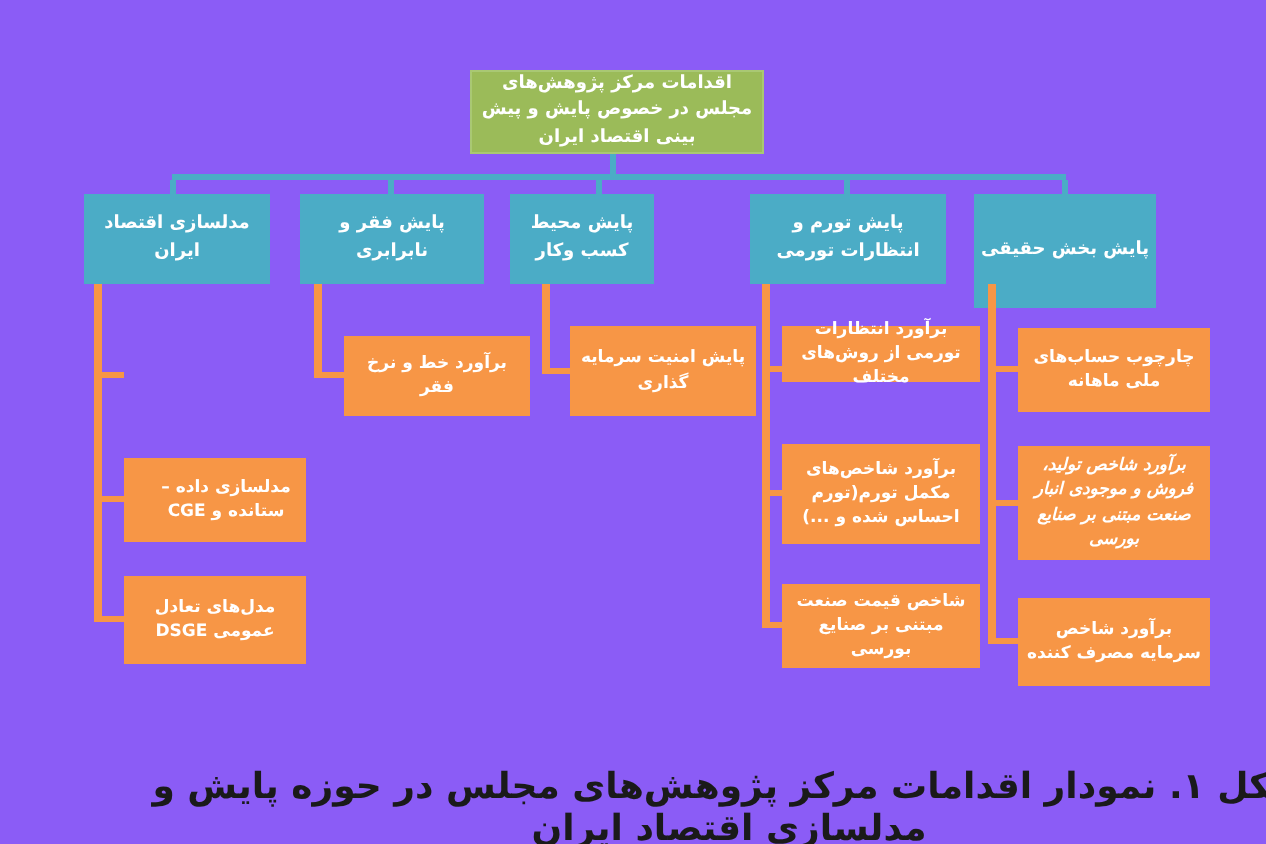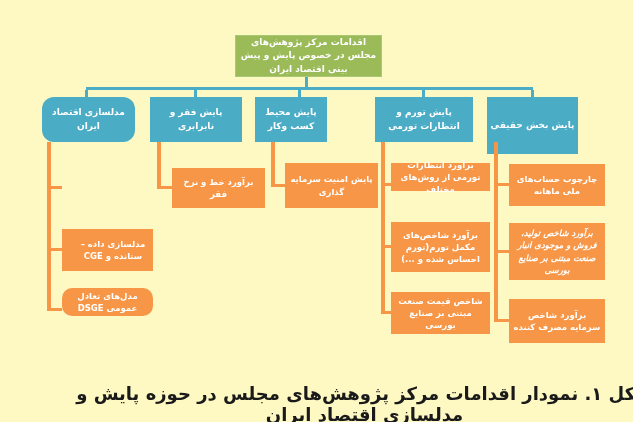--- a/index.html
+++ b/index.html
@@ -1,20 +1,20 @@
 <!DOCTYPE html>
 <html lang="fa"><head>
 <meta charset="utf-8">
 <style>
   html, body { margin: 0; padding: 0; background: #ffffff; }
   .canvas {
     position: relative;
     width: 633px;
     height: 422px;
-    background: #fef9c3;
+    background: #8b5cf6;
     font-family: "DejaVu Sans", sans-serif;
     overflow: hidden;
   }
   .box {
     position: absolute;
     box-sizing: border-box;
     display: flex;
     align-items: center;
     justify-content: center;
     text-align: center;
@@ -68,21 +68,21 @@
   <div class="line teal" style="left:85px;  top:90px; width:3px; height:7px;"></div>
   <div class="line teal" style="left:194px; top:90px; width:3px; height:7px;"></div>
   <div class="line teal" style="left:298px; top:90px; width:3px; height:7px;"></div>
   <div class="line teal" style="left:422px; top:90px; width:3px; height:7px;"></div>
   <div class="line teal" style="left:531px; top:90px; width:3px; height:7px;"></div>
 
   <div class="box branch-box" style="left:487px; top:97px; width:91px; height:57px;">پایش بخش حقیقی</div>
   <div class="box branch-box" style="left:375px; top:97px; width:98px; height:45px;">پایش تورم و انتظارات تورمی</div>
   <div class="box branch-box" style="left:255px; top:97px; width:72px; height:45px;">پایش محیط کسب وکار</div>
   <div class="box branch-box" style="left:150px; top:97px; width:92px; height:45px;">پایش فقر و نابرابری</div>
-  <div class="box branch-box" style="left:42px; top:97px; width:93px; height:45px;border-radius:12px;">مدلسازی اقتصاد ایران</div>
+  <div class="box branch-box" style="left:42px; top:97px; width:93px; height:45px;">مدلسازی اقتصاد ایران</div>
 
   <div class="line orange" style="left:494px; top:142px; width:4px; height:180px;"></div>
   <div class="line orange" style="left:498px; top:183px; width:11px; height:3px;"></div>
   <div class="line orange" style="left:498px; top:250px; width:11px; height:3px;"></div>
   <div class="line orange" style="left:498px; top:319px; width:11px; height:3px;"></div>
   <div class="box leaf-box" style="left:509px; top:164px; width:96px; height:42px;">چارچوب حساب‌های ملی ماهانه</div>
   <div class="box leaf-box" style="left:509px; top:223px; width:96px; height:57px;font-style:italic;">برآورد شاخص تولید، فروش و موجودی انبار صنعت مبتنی بر صنایع بورسی</div>
   <div class="box leaf-box" style="left:509px; top:299px; width:96px; height:44px;">برآورد شاخص سرمایه مصرف کننده</div>
 
   <div class="line orange" style="left:381px; top:142px; width:4px; height:172px;"></div>
@@ -99,17 +99,17 @@
 
   <div class="line orange" style="left:157px; top:142px; width:4px; height:47px;"></div>
   <div class="line orange" style="left:161px; top:186px; width:11px; height:3px;"></div>
   <div class="box leaf-box" style="left:172px; top:168px; width:93px; height:40px;">برآورد خط و نرخ فقر</div>
 
   <div class="line orange" style="left:47px; top:142px; width:4px; height:169px;"></div>
   <div class="line orange" style="left:51px; top:186px; width:11px; height:3px;"></div>
   <div class="line orange" style="left:51px; top:248px; width:11px; height:3px;"></div>
   <div class="line orange" style="left:51px; top:308px; width:11px; height:3px;"></div>
   <div class="box leaf-box" style="left:62px; top:229px; width:91px; height:42px;padding-left:14px;">مدلسازی داده – ستانده و CGE</div>
-  <div class="box leaf-box" style="left:62px; top:288px; width:91px; height:28px;border-radius:10px;">مدل‌های تعادل عمومی DSGE</div>
+  <div class="box leaf-box" style="left:62px; top:288px; width:91px; height:44px;">مدل‌های تعادل عمومی DSGE</div>
 
   <div class="caption">شکل ۱. نمودار اقدامات مرکز پژوهش‌های مجلس در حوزه پایش و مدلسازی اقتصاد ایران</div>
 
 </div>
 
 </body></html>

